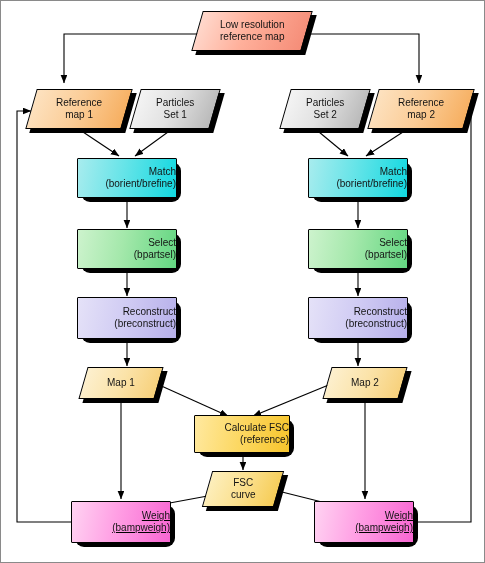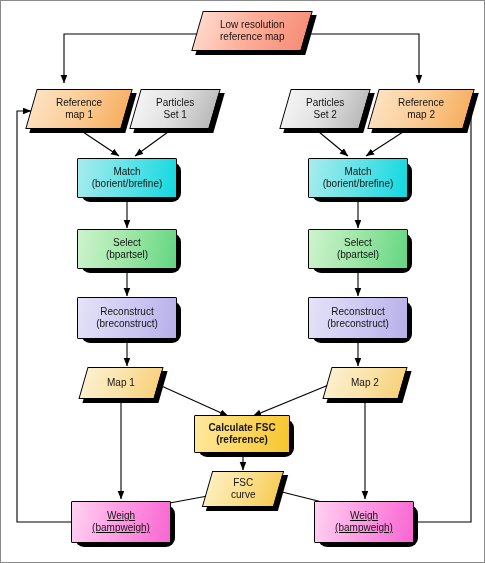--- a/index.html
+++ b/index.html
@@ -8,39 +8,39 @@
           border:1px solid #8a8a8a;box-sizing:border-box;}
   svg#wires{position:absolute;left:0;top:0;width:485px;height:563px;}
 
   .node{position:absolute;box-sizing:border-box;}
   
   .node .shadow{position:absolute;left:4px;top:4px;right:-4px;bottom:-4px;background:#000;}
   .node.rect .shadow{border-radius:9px;}
   .node .face{position:absolute;left:0;top:0;width:100%;height:100%;
               display:flex;flex-direction:column;align-items:center;justify-content:center;
               border:1px solid #000;box-sizing:border-box;}
-  .node.rect .face{border-radius:1px;}
+  .node.rect .face{border-radius:1px;align-items:flex-end;}
   .node .lbl{color:#141414;font-size:10px;line-height:12px;text-align:center;white-space:nowrap;}
   .node .lbl.sub{font-size:10px;}
 
   
   .node.para .shadow{transform:skewX(-16deg);}
   .node.para .face{transform:skewX(-16deg);}
   .node.para .inner{transform:skewX(16deg);display:flex;flex-direction:column;
                     align-items:center;justify-content:center;}
 
   
   .f-lowres .face{background:linear-gradient(100deg,#ffd9cd 0%,#ffb09b 45%,#f58d78 100%);}
   .f-ref .face{background:linear-gradient(100deg,#fde2c0 0%,#fbcc96 50%,#f6ae5f 100%);}
   .f-part .face{background:linear-gradient(100deg,#f4f4f4 0%,#e2e2e2 45%,#b9b9b9 100%);}
   .f-match .face{background:linear-gradient(100deg,#a8ecee 0%,#67e4e8 45%,#12d8e0 100%);}
   .f-select .face{background:linear-gradient(100deg,#cdf3cd 0%,#a4e8ab 45%,#63d681 100%);}
   .f-recon .face{background:linear-gradient(100deg,#e5e2f8 0%,#cfcaf3 50%,#b7b0ea 100%);}
   .f-map .face{background:linear-gradient(100deg,#fdf0cf 0%,#fbe3a9 50%,#f7d07a 100%);}
-  .f-fsc .face{background:linear-gradient(100deg,#ffe9a0 0%,#fcd760 50%,#f7c52c 100%);font-weight:bold;}
+  .f-fsc .face{background:linear-gradient(100deg,#ffe9a0 0%,#fcd760 50%,#f7c52c 100%);}
   .f-curve .face{background:linear-gradient(100deg,#fdefbe 0%,#fbe08e 50%,#f6cc55 100%);}
   .f-weigh .face{background:linear-gradient(100deg,#ffd3f2 0%,#ff9fe4 45%,#f866d2 100%);text-decoration:underline;}
 </style>
 </head>
 <body>
 
 <div id="canvas">
 
   <svg id="wires" viewBox="0 0 485 563">
     <defs>

